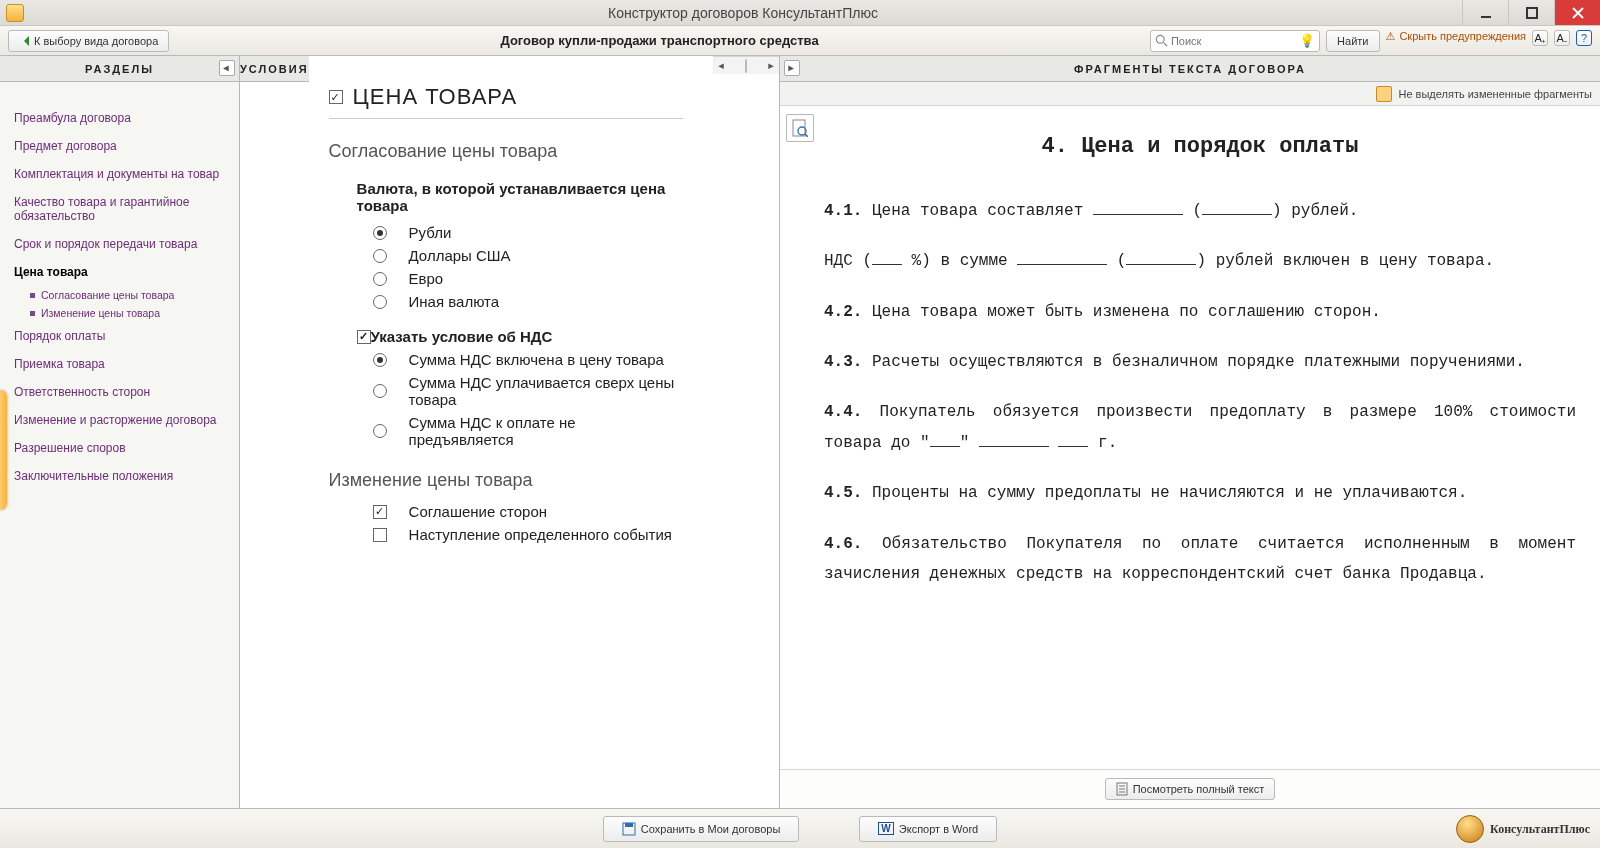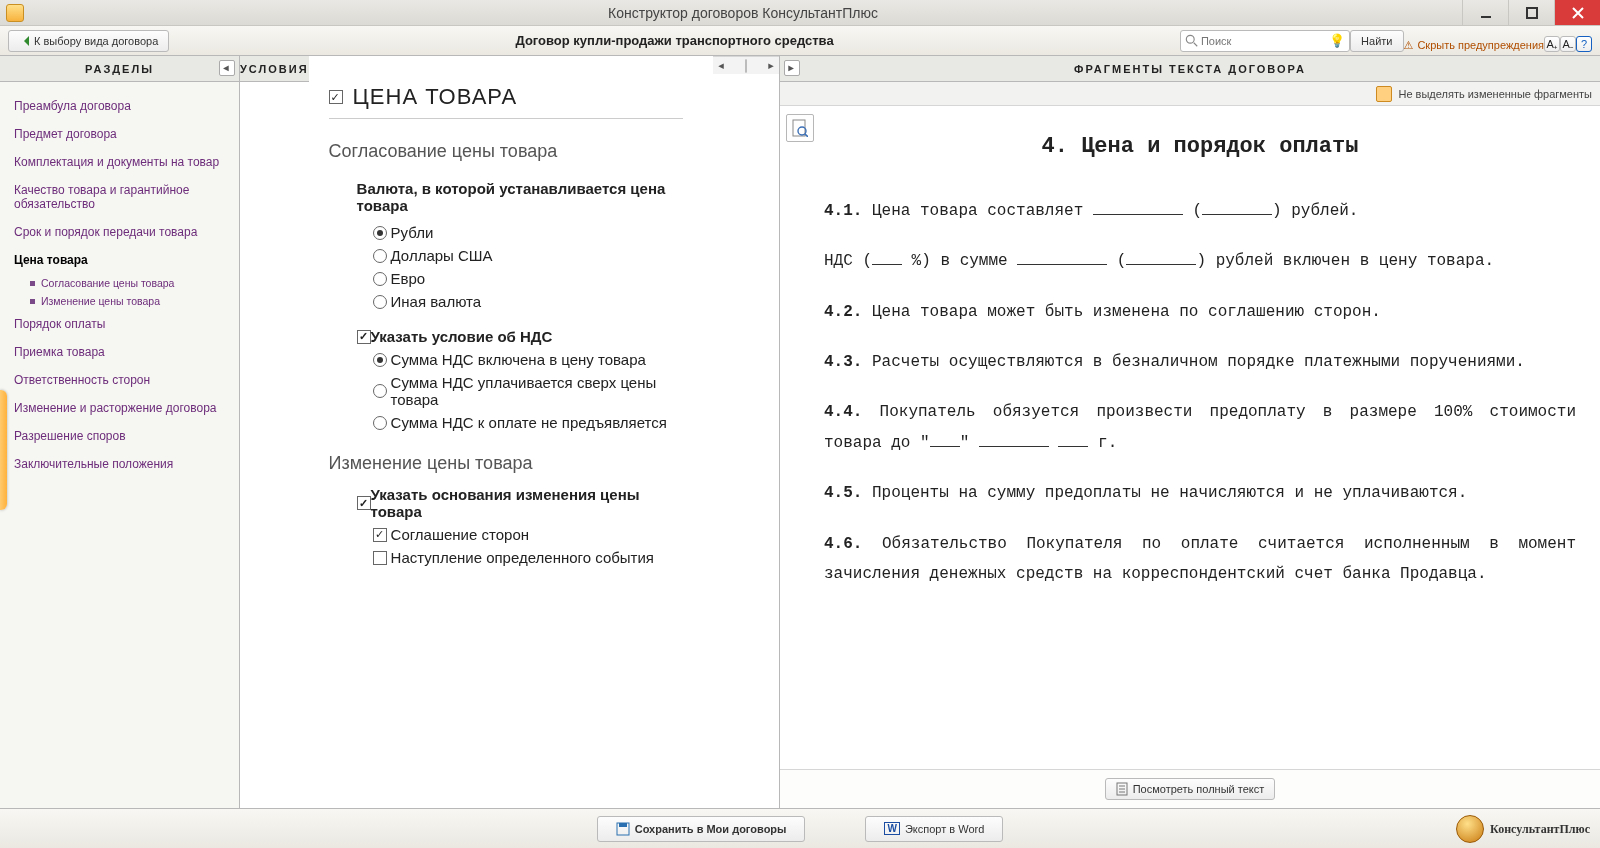--- a/index.html
+++ b/index.html
@@ -89,21 +89,21 @@
     display:flex; align-items:center;
     border:1px solid #bababa; border-radius:3px; background:#fff;
     height:22px; padding:0 4px;
   }
   .search-box input{
     border:none; outline:none; font-size:11px; width:130px;
     color:#999;
   }
   .search-box .mag{ width:14px;height:14px; }
   .search-box .light{ font-size:13px; }
-  .toolbar-right{ display:flex; align-items:flex-end; }
+  .toolbar-right{ display:flex; align-items:flex-start; gap:6px; }
   .warn-link{ color:#b04e00; cursor:pointer; display:flex;align-items:center;gap:4px; font-size:11px;}
   .tiny-ico{ width:16px;height:16px; display:inline-flex;align-items:center;justify-content:center; font-size:11px; border:1px solid #bbb; border-radius:3px; background:linear-gradient(#fff,#eee); cursor:pointer;}
 
   
   .main{ flex:1; display:flex; overflow:hidden; }
   .panel-head{
     height:26px; line-height:26px; text-align:center;
     font-weight:bold; letter-spacing:2px; font-size:11px;
     background:var(--panel-head);
     border-bottom:1px solid var(--border);
@@ -120,21 +120,21 @@
   .panel-head .collapse.left{ left:4px;}
 
   
   .sidebar{
     width:240px; min-width:240px;
     background:#f6f6f3;
     border-right:1px solid var(--border);
     display:flex; flex-direction:column;
     overflow-y:auto;
   }
-  .side-list{ padding:10px 0;}
+  .side-list{ padding:22px 0;}
   .side-item{
     display:block;
     padding:7px 14px;
     font-size:12px;
     color:var(--link);
     cursor:pointer;
   }
   .side-item.current{
     color:#000; font-weight:bold;
   }
@@ -159,21 +159,21 @@
     font-size:22px; font-weight:normal; margin:18px 0 6px; letter-spacing:1px;
     display:flex; align-items:center; gap:10px; border-bottom:1px solid #ccc; padding-bottom:8px;
   }
   .cond-scroll h2{
     font-size:18px; font-weight:normal; color:#555; margin:22px 0 12px;
   }
   .cond-scroll h3{
     font-size:15px; font-weight:bold; margin:18px 0 10px 28px;
   }
   .opt{
-    display:flex; align-items:center; gap:4px;
+    display:flex; align-items:center; gap:22px;
     margin:6px 0 6px 44px; font-size:15px;
   }
   .check-lead{
     display:flex; align-items:center; 
     margin-left:28px; font-size:15px; font-weight:bold;
   }
   .checkbox, .radio{
     width:14px;height:14px; border:1.5px solid #666; display:inline-flex;align-items:center;justify-content:center;
     flex-shrink:0;
   }
@@ -361,24 +361,20 @@
           <span class="radio"></span>
           <span>Сумма НДС уплачивается сверх цены товара</span>
         </div>
       <div class="opt">
           <span class="radio"></span>
           <span>Сумма НДС к оплате не предъявляется</span>
         </div>
 
       <h2>Изменение цены товара</h2>
 
-      <div class="check-lead">
-        <span class="checkbox checked"></span>
-        <span>Указать основания изменения цены товара</span>
-      </div>
       <div class="opt">
           <span class="checkbox checked"></span>
           <span>Соглашение сторон</span>
         </div>
       <div class="opt">
           <span class="checkbox"></span>
           <span>Наступление определенного события</span>
         </div>
     </div>
     <div class="hscroll">
@@ -429,21 +425,21 @@
             <line x1="3" y1="7" x2="9" y2="7" stroke="#777"></line>
             <line x1="3" y1="10" x2="9" y2="10" stroke="#777"></line>
           </svg>
         <span>Посмотреть полный текст</span>
       </span>
     </div>
   </div>
 </div>
 
 <div class="bottombar">
-  <span class="btn" style="height:26px;padding:0 18px;font-weight:bold;">
+  <span class="btn" style="height:26px;padding:0 18px;">
     <svg width="14" height="14" viewBox="0 0 14 14">
         <rect x="1" y="1" width="12" height="12" fill="none" stroke="#2a6fb0"></rect>
         <rect x="3" y="1" width="8" height="4" fill="#2a6fb0"></rect>
       </svg>
     <span>Сохранить в Мои договоры</span>
   </span>
   <span class="btn" style="height:26px;padding:0 18px;">
     <span style="color:#1b4ea3;font-weight:bold;border:1px solid #1b4ea3;padding:0 2px;font-size:10px;">W</span>
     <span>Экспорт в Word</span>
   </span>

